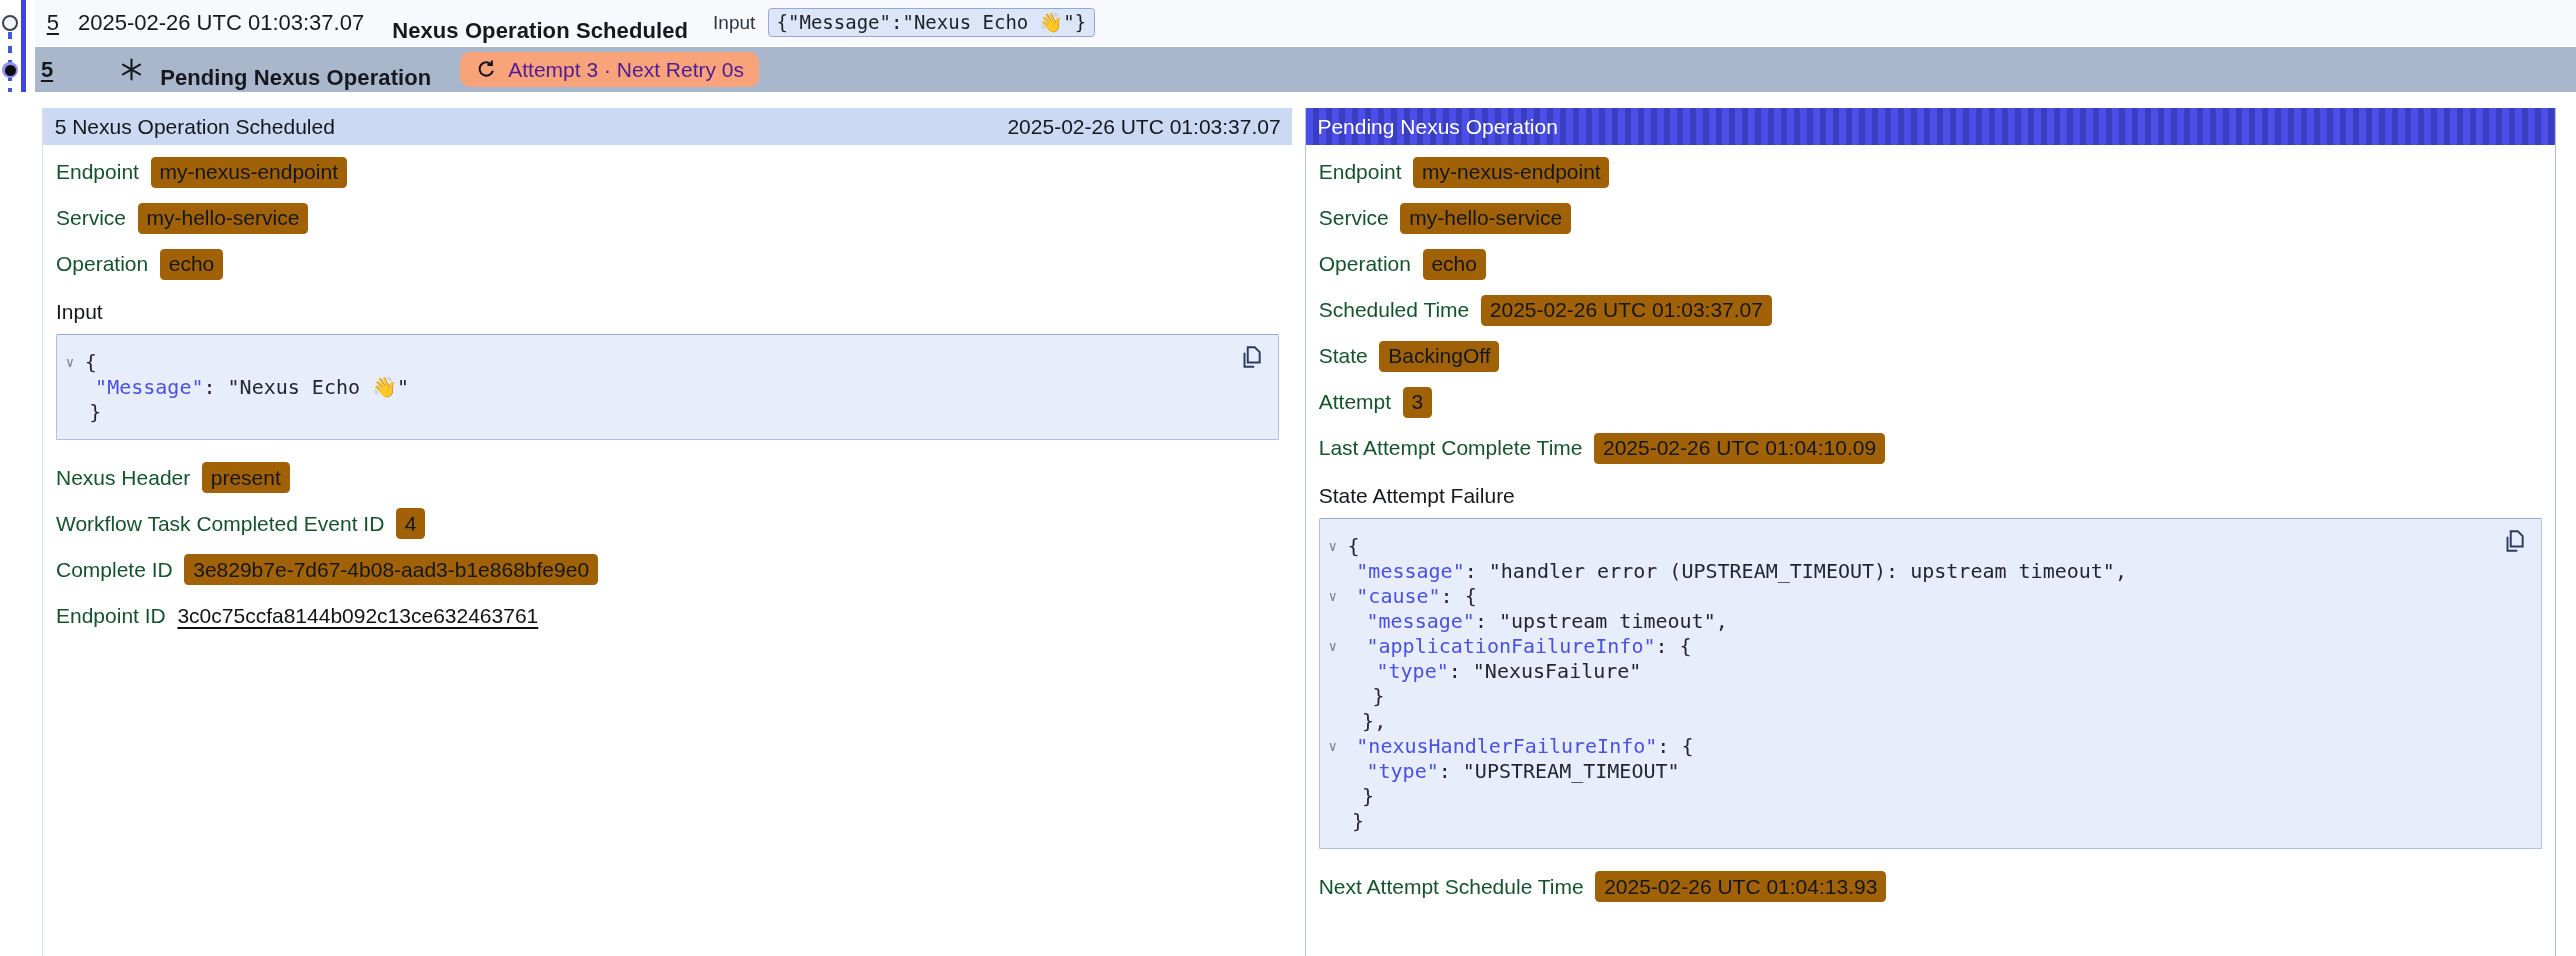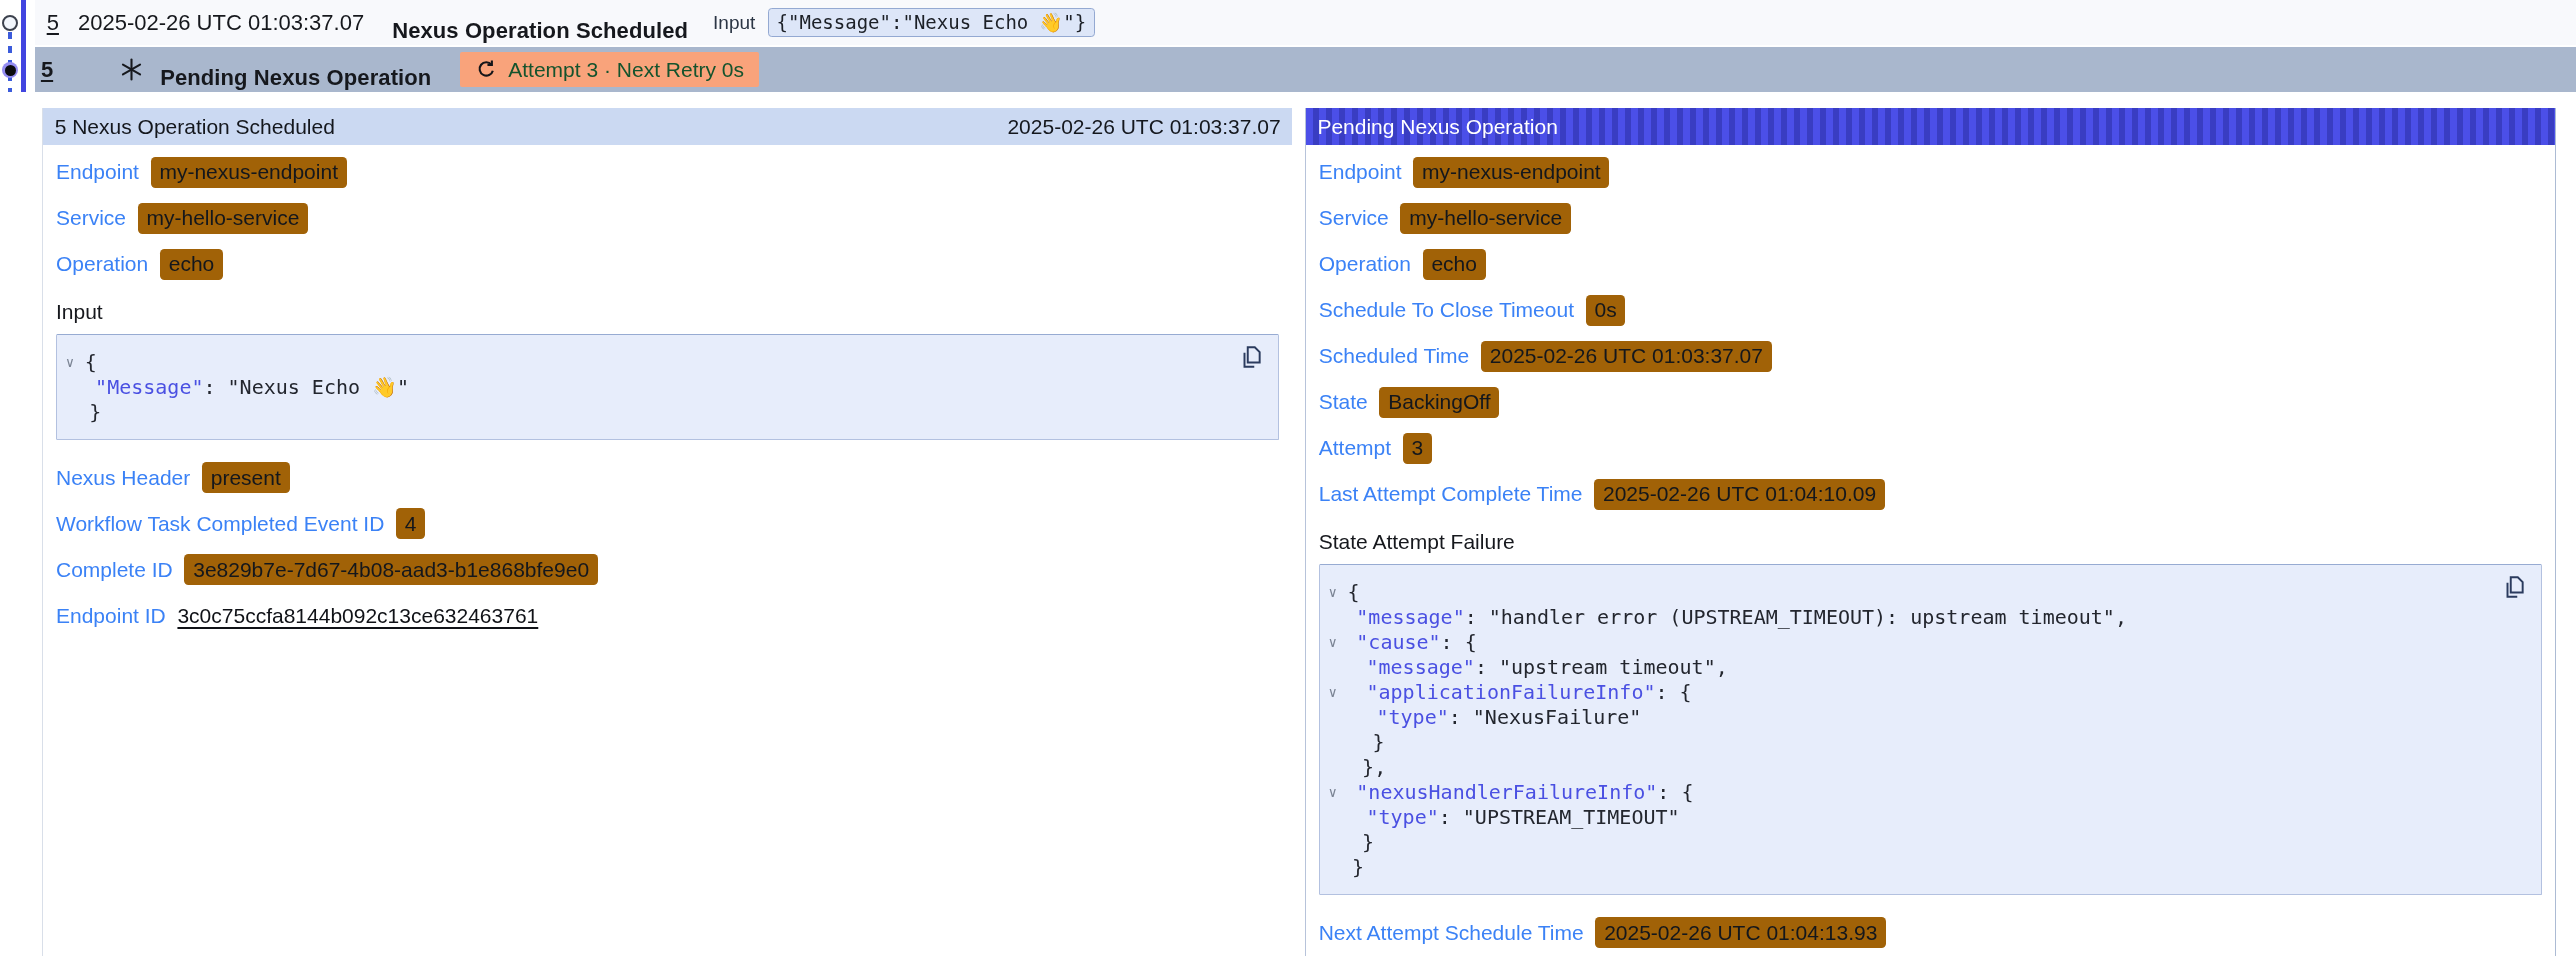--- a/index.html
+++ b/index.html
@@ -23,39 +23,39 @@
   .evrow-2 { top:47px; height:45px; background:#a9b7cd; padding-left:5.9px; }
   .ev-id { font-size:22px; text-decoration:underline; text-underline-offset:2.9px; color:#16181d; }
   .evrow-2 .ev-id { font-weight:600; }
   .ev-time { font-size:22px; margin-left:19px; }
   .ev-title { font-size:22px; font-weight:700; margin-left:28px; letter-spacing:0.1px;margin-top:16px; }
   .ev-input-label { font-size:19px; margin-left:25px; color:#2c3645; }
   .ev-chip { margin-left:13px; font-size:19px; background:#dde6f8; border:1.5px solid #94a9d2;
     border-radius:3.7px; padding:2.2px 7.3px; color:#1c2027; }
   .pend-icon { margin-left:66px; width:25px; height:25px; flex:0 0 auto; }
   .evrow-2 .ev-title { margin-left:16px; }
-  .retry-badge { margin-left:29px; background:#f9a37b; border-radius:2px; padding:5.9px 14.6px;
-    display:flex; align-items:center; gap:10.3px; font-size:21px; color:#14532d; }
+  .retry-badge { margin-left:29px; background:#f9a37b; border-radius:10px; padding:5.9px 14.6px;
+    display:flex; align-items:center; gap:10.3px; font-size:21px; color:#4c1d95; }
   .retry-badge svg { width:23px; height:23px; }
 
   
   .panels { position:absolute; top:108px; left:42px; width:2514px; height:877px;
     display:flex; gap:12.4px; align-items:stretch; }
   .panel { flex:1 1 0; }
   .panel-left { border-left:0.7px solid #d9dfe9; }
   .panel-right { border-left:0.7px solid #b7c3da; border-right:0.7px solid #acbbd4; }
   .panel-header { height:37px; display:flex; align-items:center; justify-content:space-between;
     padding:0 11.7px; font-size:21px; }
   .panel-left .panel-header { background:#cbd9f2; color:#14171d; }
   .panel-right .panel-header { color:#ffffff; font-weight:500;
     background:repeating-linear-gradient(90deg,#4b4fe8 0 6.6px,#393dc2 6.6px 13px); }
   .panel-body { padding:4.4px 13px 14.6px 13px; }
 
   .field-row { min-height:46px; display:flex; align-items:center; gap:11.7px; }
-  .field-label { font-size:21px; color:#3b82f6; white-space:nowrap; }
+  .field-label { font-size:21px; color:#14532d; white-space:nowrap; }
   .value-badge { background:#a16207; border-radius:4.4px; padding:3.7px 8.8px; font-size:21px;
     color:#14171c; white-space:nowrap; }
   .value-link { font-size:21px; color:#101217; text-decoration:underline;
     text-decoration-thickness:1.5px; text-underline-offset:3.7px; white-space:nowrap; cursor:pointer; }
   .section-label { font-size:21px; margin-top:10.3px; height:29px; display:flex; align-items:center; }
 
   .code-block { position:relative; margin-top:7.3px; background:#e7edfb;
     border:0.7px solid #b3c1e0; border-top:1.5px solid #97abd2; border-radius:1.5px;
     padding:14.6px 51px 14.6px 8.8px; font-size:20px; line-height:25px; }
   .code-line { display:flex; }
@@ -178,24 +178,20 @@
           </div>
           <div class="field-row">
             <span class="field-label">Service</span>
             <span class="value-badge">my-hello-service</span>
           </div>
           <div class="field-row">
             <span class="field-label">Operation</span>
             <span class="value-badge">echo</span>
           </div>
           <div class="field-row">
-            <span class="field-label">Schedule To Close Timeout</span>
-            <span class="value-badge">0s</span>
-          </div>
-          <div class="field-row">
             <span class="field-label">Scheduled Time</span>
             <span class="value-badge">2025-02-26 UTC 01:03:37.07</span>
           </div>
           <div class="field-row">
             <span class="field-label">State</span>
             <span class="value-badge">BackingOff</span>
           </div>
           <div class="field-row">
             <span class="field-label">Attempt</span>
             <span class="value-badge">3</span>

